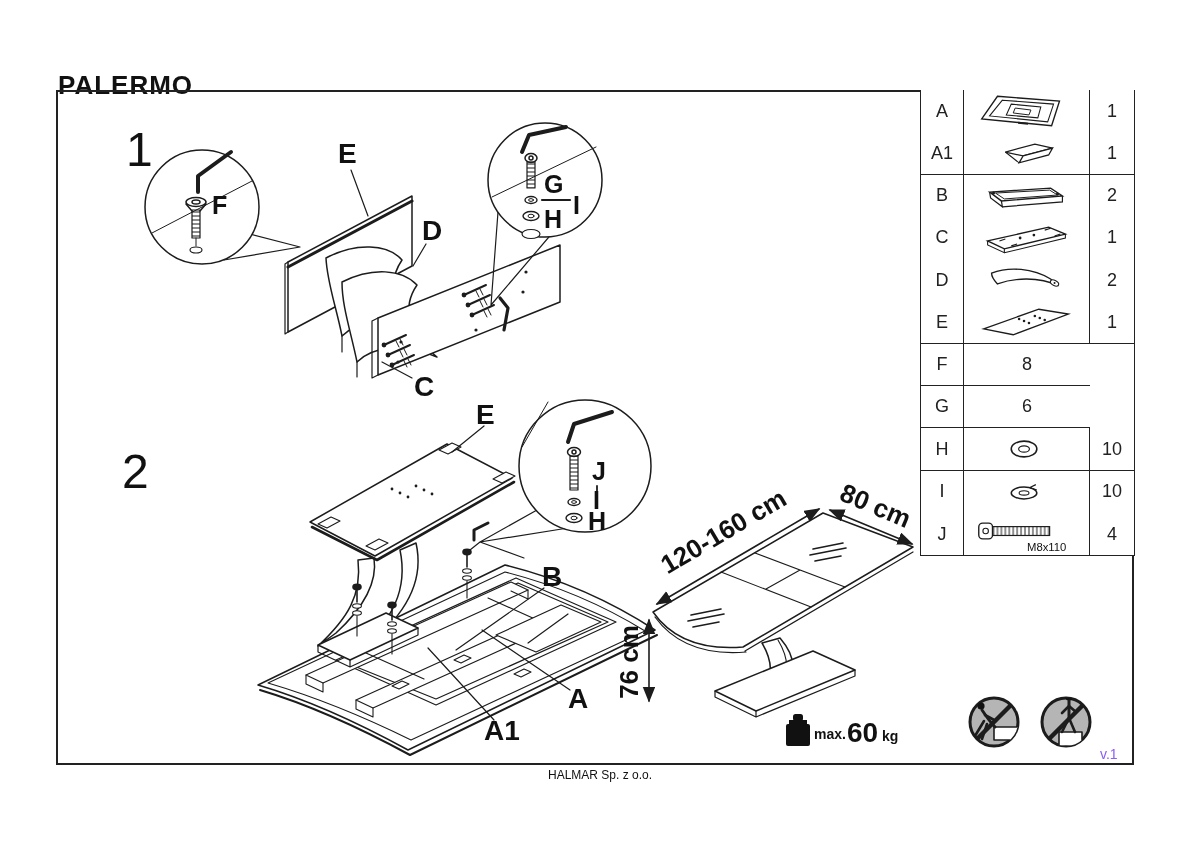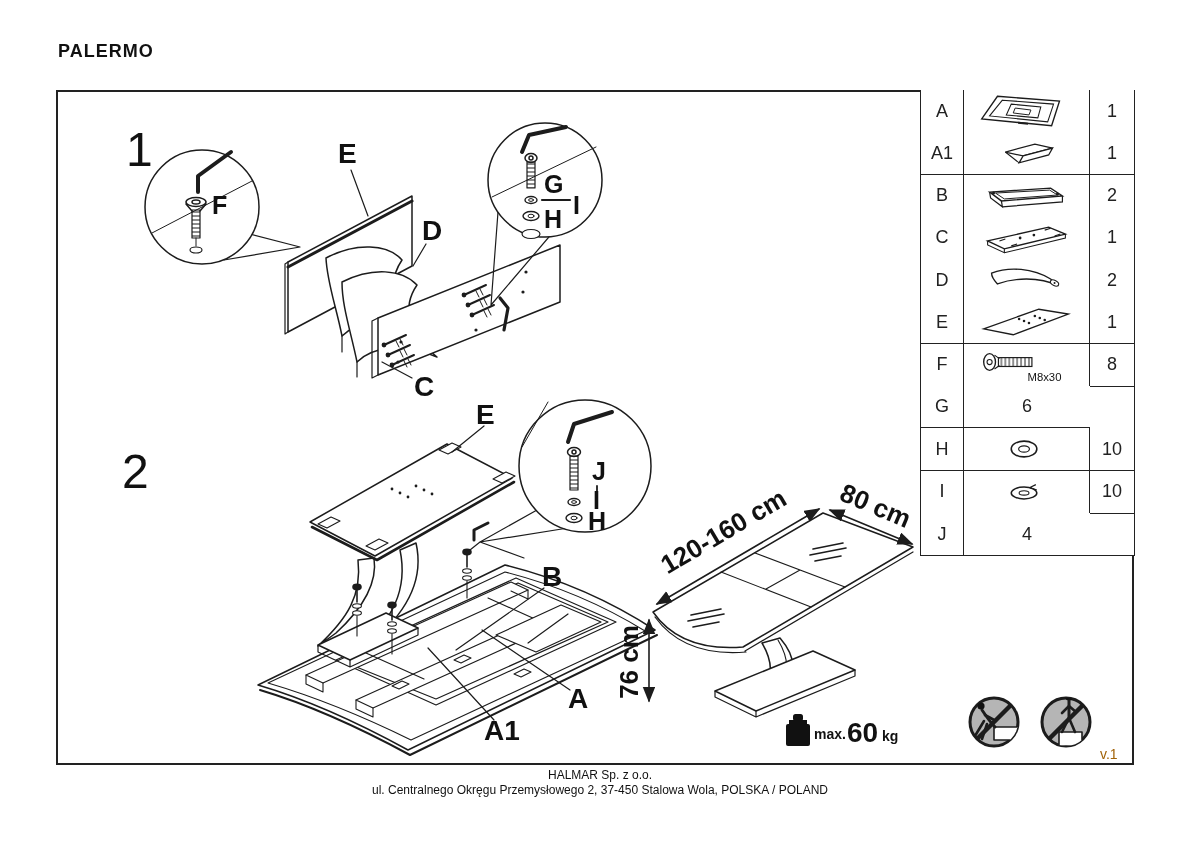--- a/index.html
+++ b/index.html
@@ -1,37 +1,37 @@
 <!DOCTYPE html>
 <html><head>
 <meta charset="utf-8">
 <style>
   * { margin:0; padding:0; box-sizing:border-box; }
   html,body { width:1200px; height:848px; background:#ffffff; font-family:"Liberation Sans", sans-serif; color:#1c1c1c; overflow:hidden; }
   .page { position:absolute; top:0; left:0; width:1200px; height:848px; background:#fff; }
-  .title { position:absolute; left:58px; top:41px; font-size:18px; font-weight:bold; letter-spacing:1px; color:#111; }
+  .title { position:absolute; left:58px; top:70px; font-size:26px; font-weight:bold; letter-spacing:1px; color:#111; }
   .main-box { position:absolute; left:56px; top:90px; width:1078px; height:675px; border:2px solid #222; background:transparent; }
   .diagram-svg { position:absolute; left:56px; top:90px; width:1078px; height:675px; }
   svg text { font-family:"Liberation Sans", sans-serif; fill:#111; }
   .lbl { font-size:28px; font-weight:bold; }
   .lbl-sm { font-size:25px; font-weight:bold; }
   .stepnum { font-size:48px; font-weight:400; }
   .dim-lbl { font-size:26px; font-weight:bold; }
   .wt-sm { font-size:14px; font-weight:bold; }
   .wt-big { font-size:28px; font-weight:bold; }
 
   .parts-table { position:absolute; left:920px; top:90px; width:215px; background:#fff; border:1px solid #222; border-top:none; }
   .trow { display:grid; grid-template-columns:43px 126px 1fr; height:42.3px; }
   .tcell { border-right:1px solid #222; border-bottom:1px solid #222; display:flex; align-items:center; justify-content:center; font-size:18px; color:#222; background:#fff; }
   .tcell:last-child { border-right:none; }
   .trow:last-child .tcell { border-bottom:none; }
   .ticon svg { display:block; }
   .spec-text { font-size:11.5px; font-weight:400; fill:#111; }
 
-  .version { position:absolute; left:1100px; top:746px; font-size:14px; color:#a16207; }
+  .version { position:absolute; left:1100px; top:746px; font-size:14px; color:#8b5cf6; }
   .footer { position:absolute; left:0; top:768px; width:1200px; text-align:center; font-size:12px; line-height:15px; color:#111; }
 </style>
 </head>
 <body>
 
 <div class="page">
 
   <div class="title">PALERMO</div>
 
   <div class="main-box"></div>
@@ -391,34 +391,20 @@
           <circle cx="72" cy="15" r="1.3" fill="#1c1c1c" stroke="none"></circle>
           <circle cx="77" cy="17" r="1.3" fill="#1c1c1c" stroke="none"></circle>
           <circle cx="82" cy="19" r="1.3" fill="#1c1c1c" stroke="none"></circle>
         </svg>
       </div>
       <div class="tcell">1</div>
     </div>
 
     <div class="trow">
       <div class="tcell">F</div>
-      <div class="tcell ticon">
-        <svg width="126" height="42" viewBox="0 0 127 42" fill="none" stroke="#1c1c1c" stroke-width="1.4">
-          <ellipse cx="26" cy="18" rx="6" ry="8.5" fill="#fff"></ellipse>
-          <circle cx="26" cy="18" r="2.6" fill="#fff" stroke-width="1.1"></circle>
-          <path d="M31,11 L36,14.5 M31,25 L36,21.5" stroke-width="1.1"></path>
-          <rect x="35" y="13.5" width="34" height="9" fill="url(#thr2)" stroke="#1c1c1c" stroke-width="1.2"></rect>
-          <text class="spec-text" x="99" y="37" text-anchor="end" stroke="none" fill="#111">M8x30</text>
-          <defs>
-              <pattern id="thr2" width="4" height="9" patternUnits="userSpaceOnUse">
-                <line x1="2" y1="0" x2="2" y2="9" stroke="#1c1c1c" stroke-width="1"></line>
-              </pattern>
-            </defs>
-        </svg>
-      </div>
       <div class="tcell">8</div>
     </div>
 
     <div class="trow">
       <div class="tcell">G</div>
       <div class="tcell">6</div>
     </div>
 
     <div class="trow">
       <div class="tcell">H</div>
@@ -438,25 +424,37 @@
           <ellipse cx="61" cy="22" rx="13" ry="6" fill="#fff"></ellipse>
           <ellipse cx="61" cy="22" rx="5" ry="2.2" fill="#fff" stroke-width="1.1"></ellipse>
           <path d="M67,16.5 L73,13.5 M67,16.5 L74,19" stroke-width="1.2"></path>
         </svg>
       </div>
       <div class="tcell">10</div>
     </div>
 
     <div class="trow">
       <div class="tcell">J</div>
+      <div class="tcell ticon">
+        <svg width="126" height="42" viewBox="0 0 127 42" fill="none" stroke="#1c1c1c" stroke-width="1.4">
+          <rect x="15" y="10" width="14" height="16" rx="4" fill="#fff"></rect>
+          <circle cx="22" cy="18" r="2.8" fill="#fff" stroke-width="1.1"></circle>
+          <rect x="29" y="13.5" width="58" height="9" fill="url(#thr4)" stroke="#1c1c1c" stroke-width="1.2"></rect>
+          <text class="spec-text" x="104" y="38" text-anchor="end" stroke="none" fill="#111">M8x110</text>
+          <defs>
+              <pattern id="thr4" width="4" height="9" patternUnits="userSpaceOnUse">
+                <line x1="2" y1="0" x2="2" y2="9" stroke="#1c1c1c" stroke-width="1"></line>
+              </pattern>
+            </defs>
+        </svg>
+      </div>
       <div class="tcell">4</div>
     </div>
 
   </div>
 
   <div class="version">v.1</div>
 
   <div class="footer">
     <div>HALMAR Sp. z o.o.</div>
-    <div>ul. Centralnego Okręgu Przemysłowego 2, 37-450 Stalowa Wola, POLSKA / POLAND</div>
   </div>
 
 </div>
 
 </body></html>

